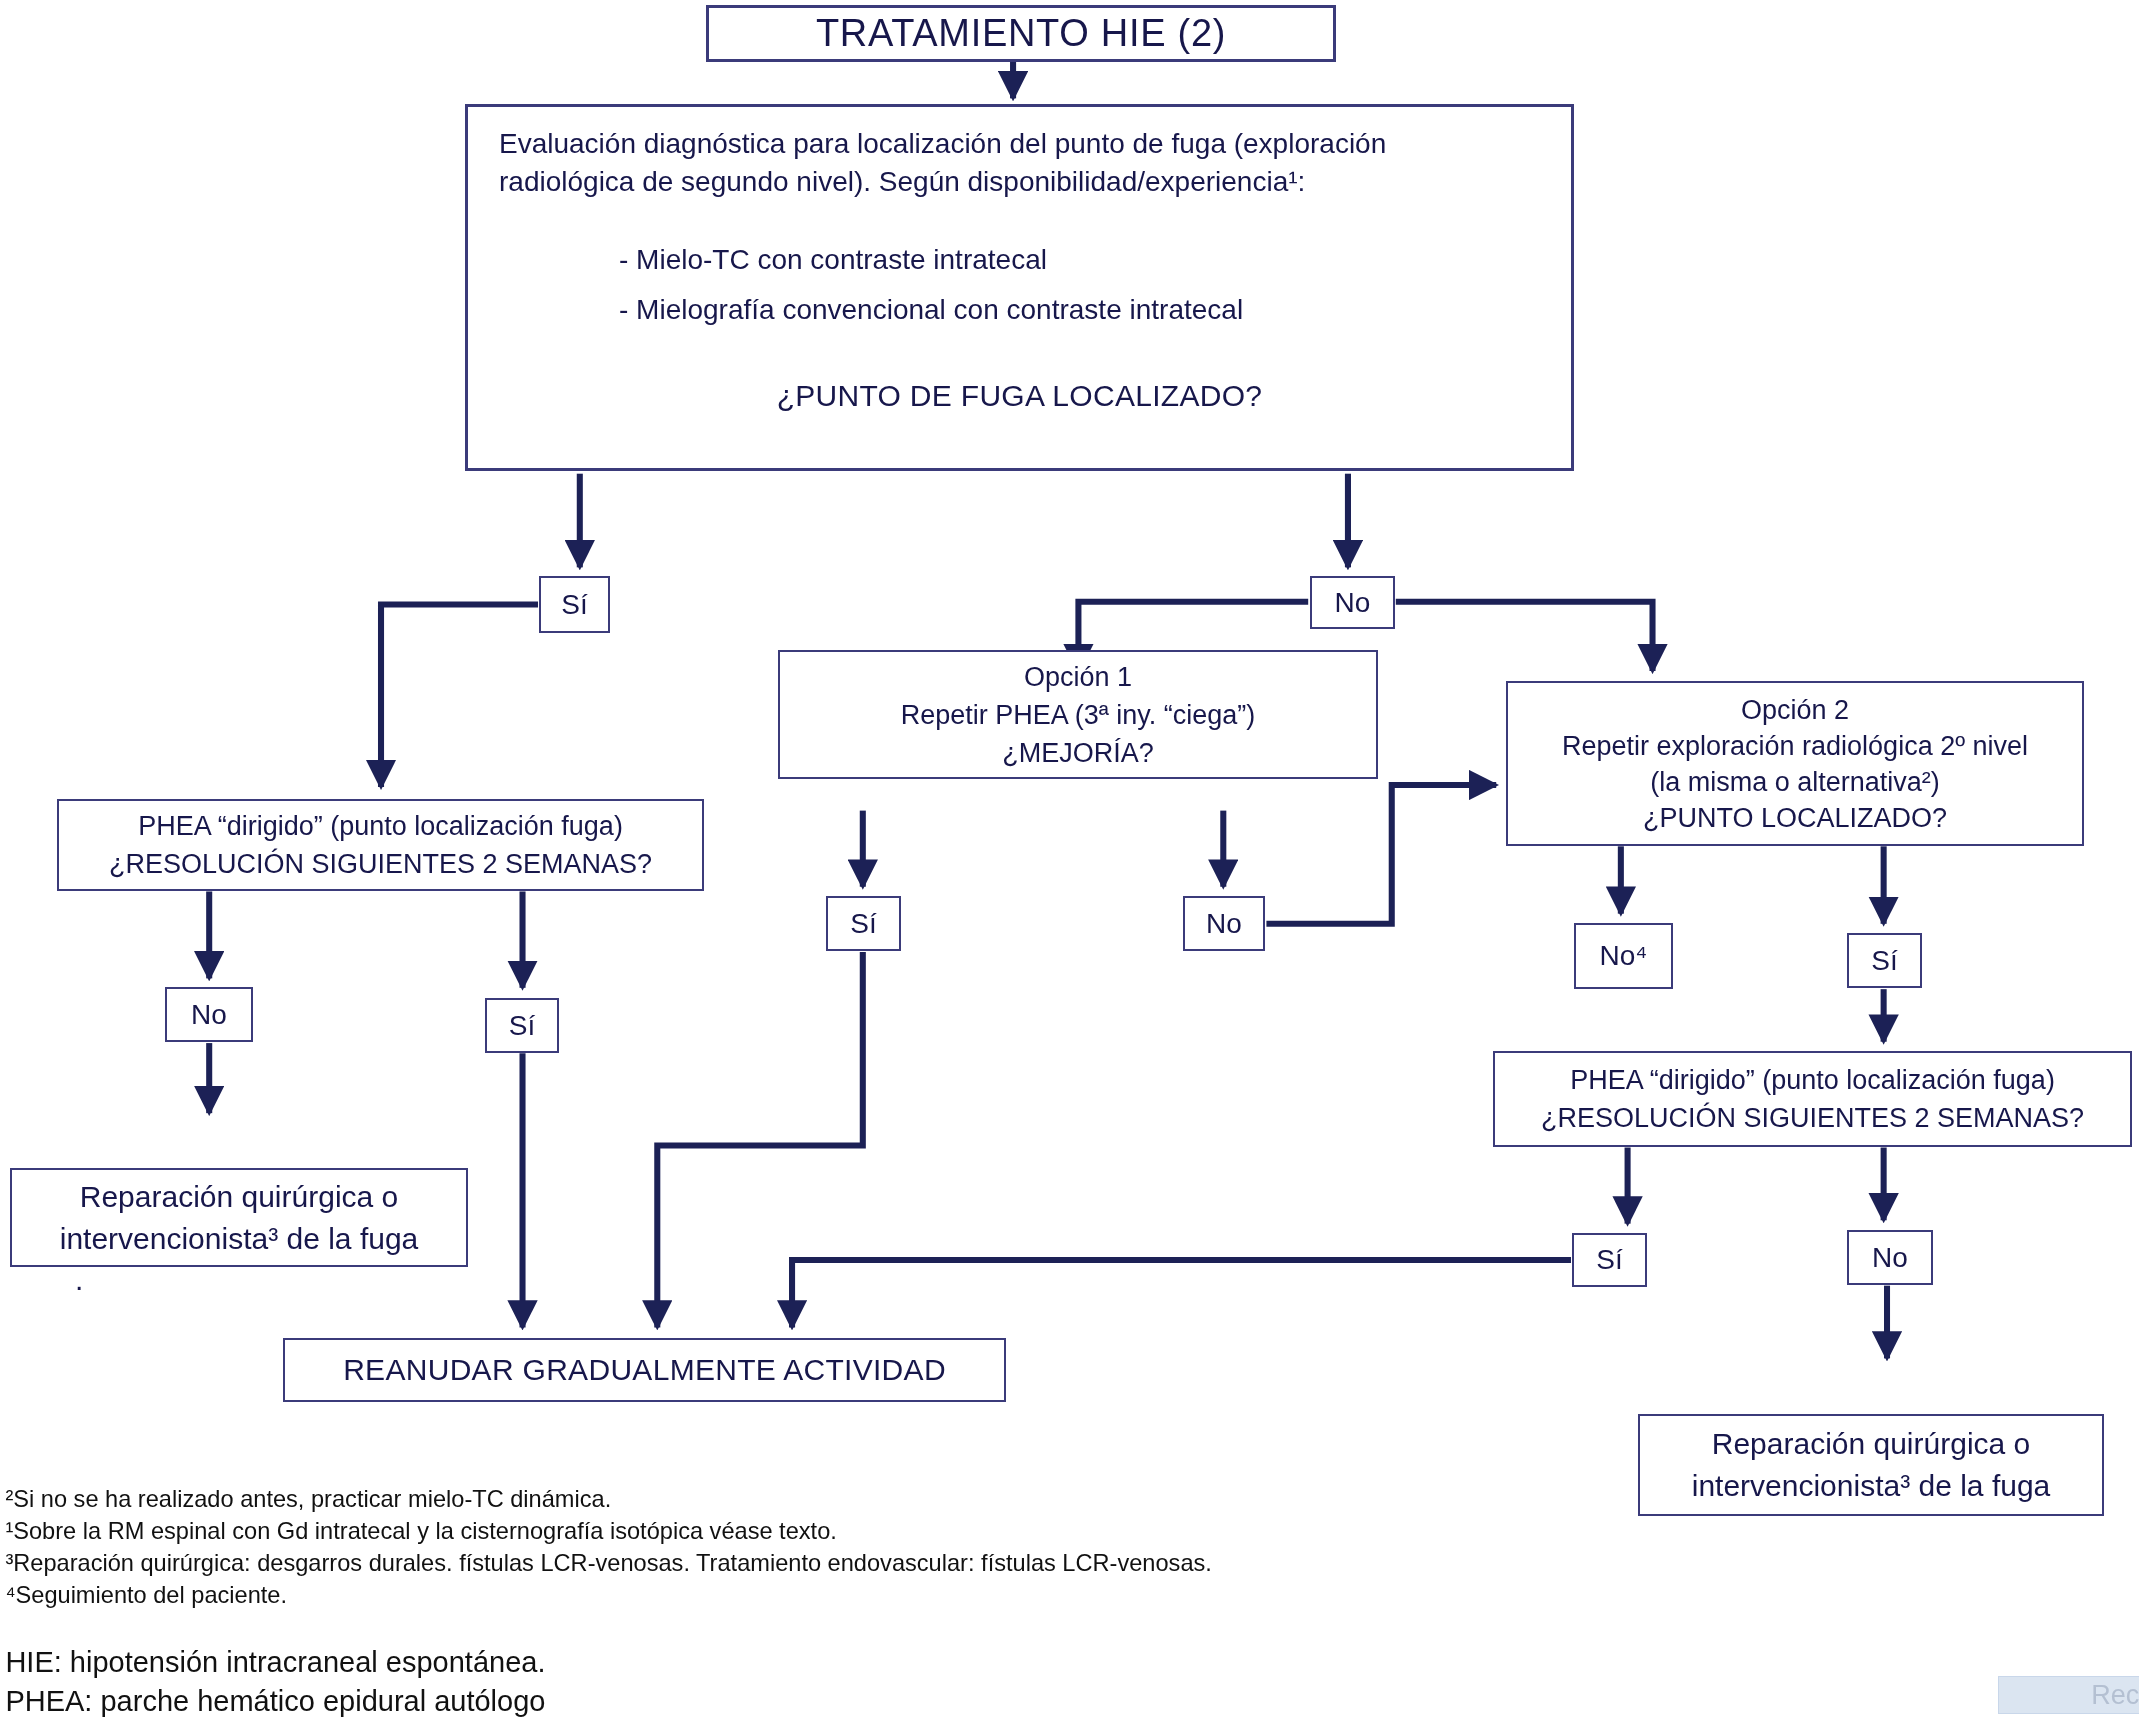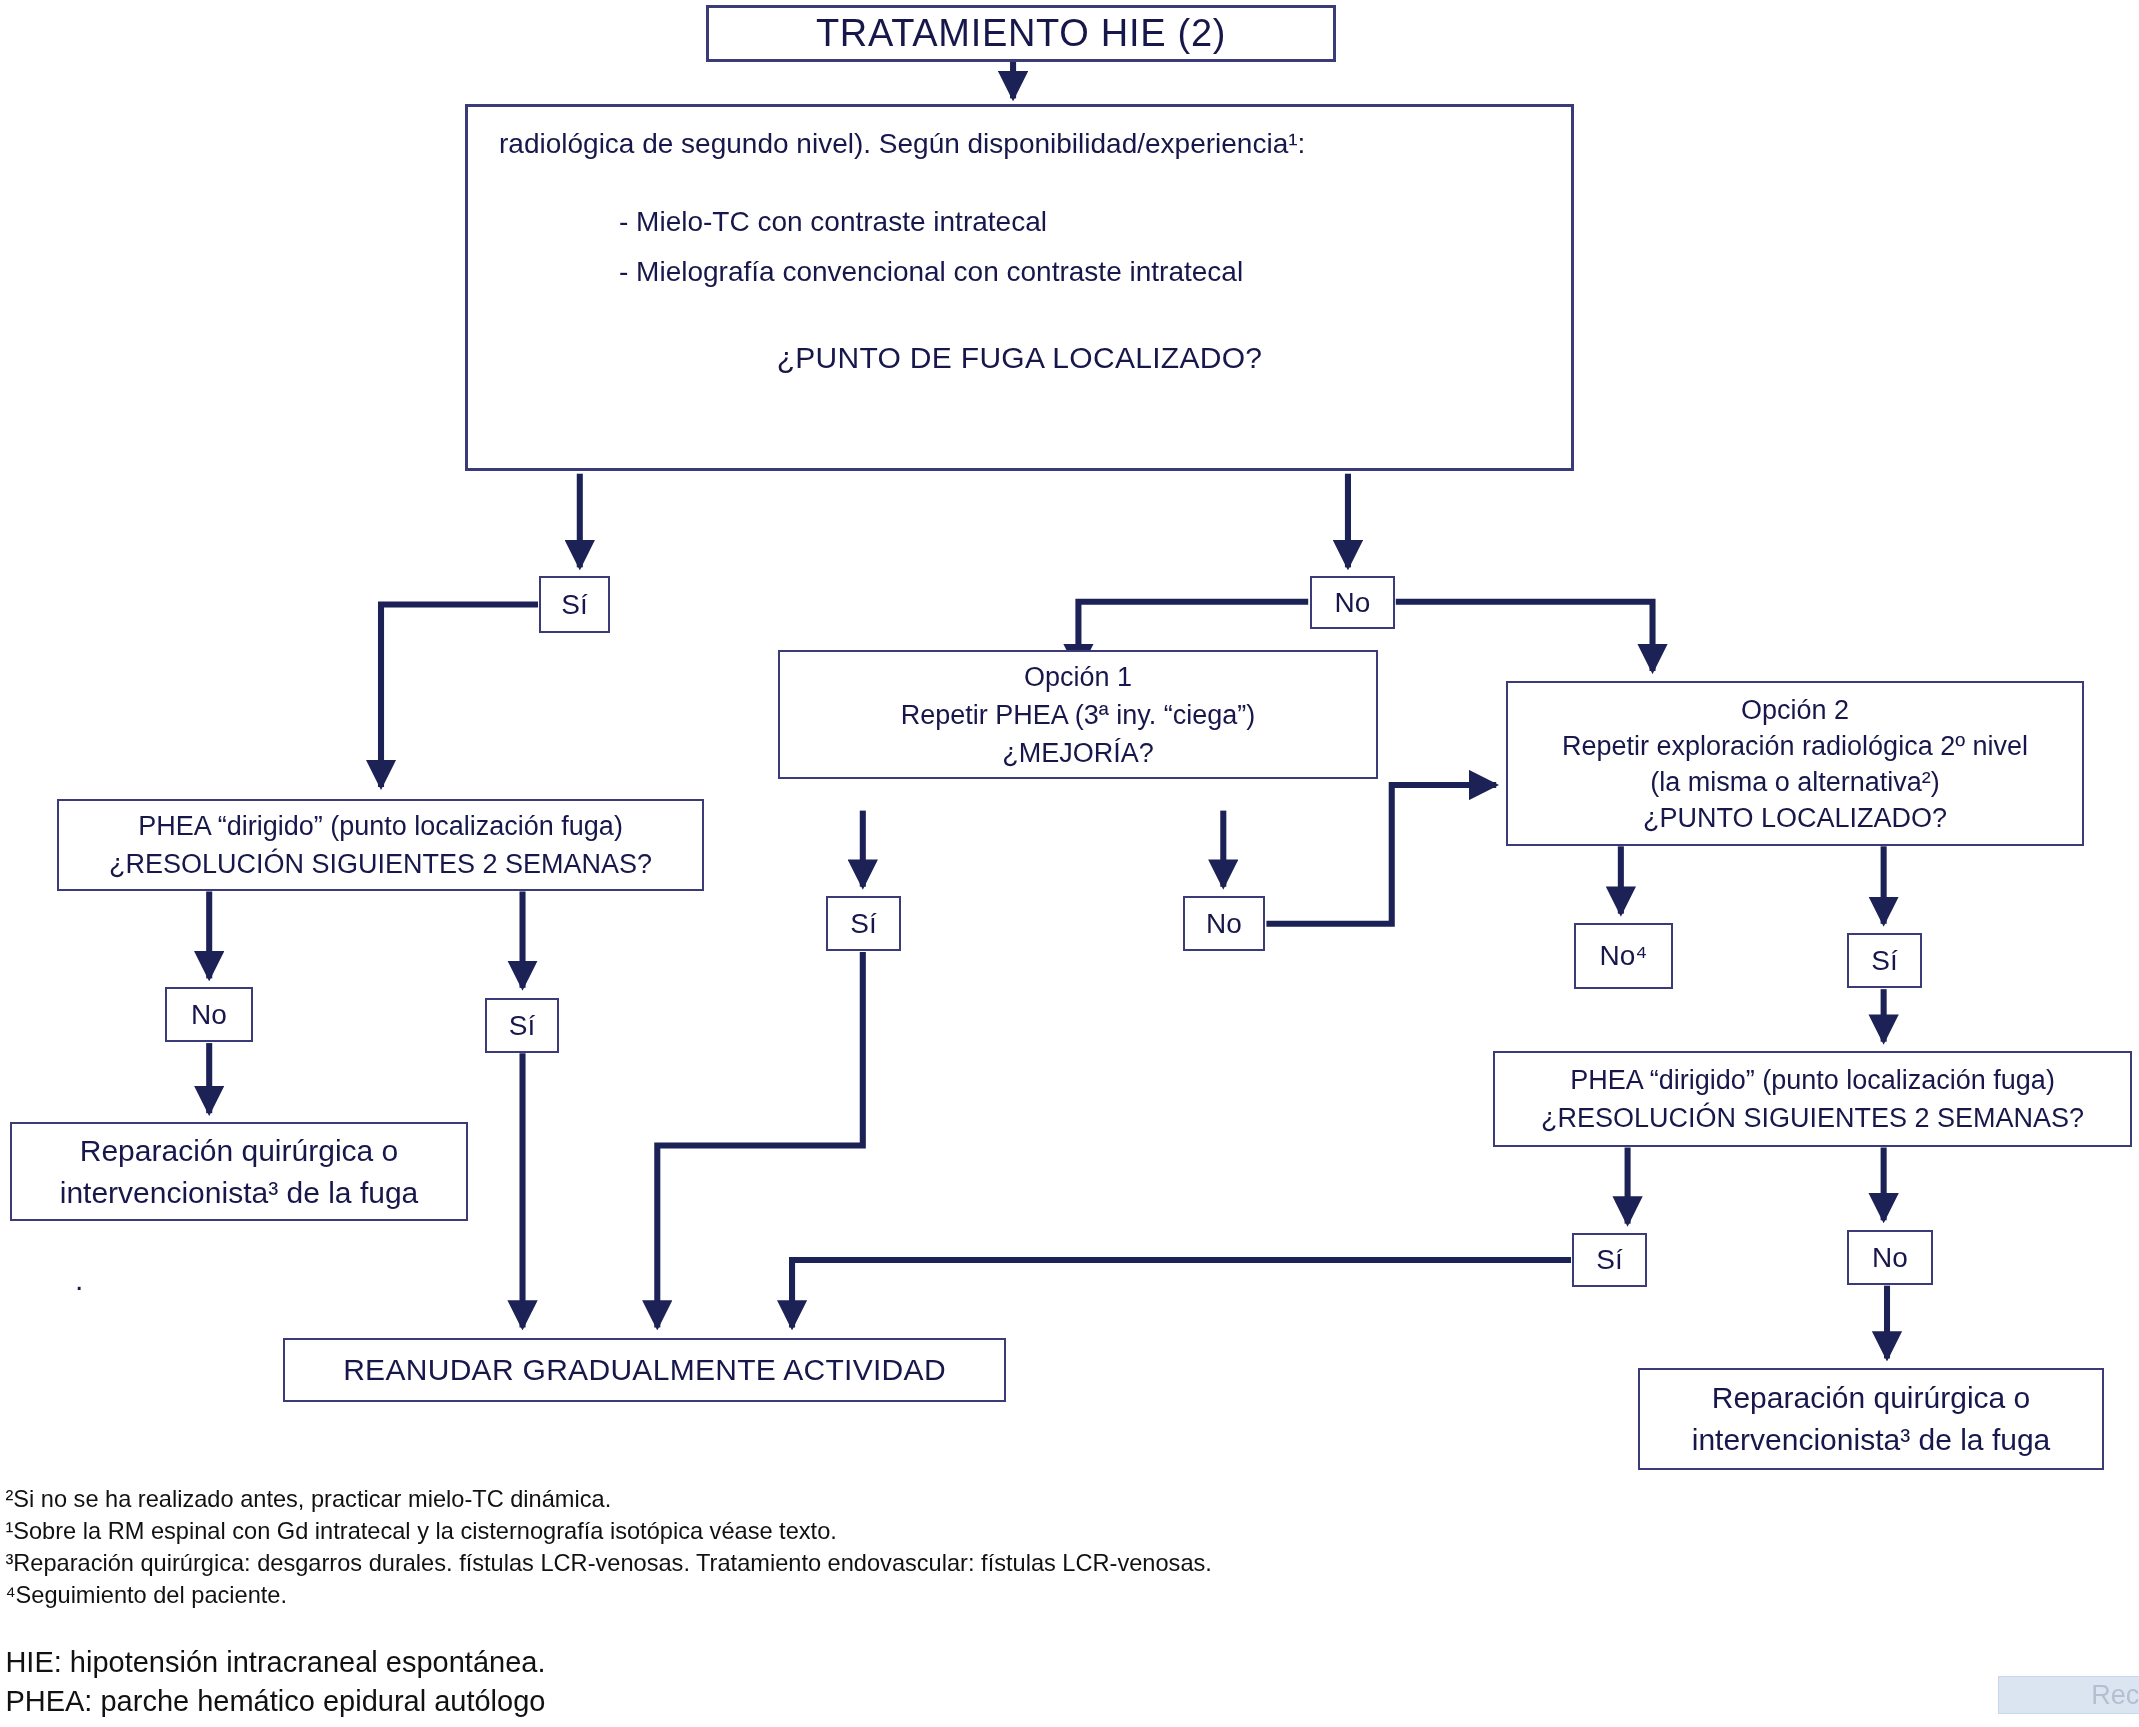--- a/index.html
+++ b/index.html
@@ -36,21 +36,21 @@
     padding: 17.5px 31px 0 31px;
     font-size: 28px;
   }
   .eval .para  { line-height: 38px; }
   .eval .bullets { margin-top: 34px; margin-left: 120px; line-height: 50px; }
   .eval .question { margin-top: 44px; text-align: center; font-size: 30px; letter-spacing: 0.3px; }
 
   .phea   { font-size: 27px; line-height: 38px; border-width: 2.7px; }
   .opt    { font-size: 27px; line-height: 38px; border-width: 2.7px; }
   .opt2   { line-height: 36px; text-align: right; }
-  .repair { font-size: 30px; line-height: 42px; border-width: 2.7px; }
+  .repair { font-size: 30px; line-height: 42px; border-width: 2.7px; margin-top: 46px; }
   .resume { font-size: 30px; letter-spacing: 0.3px; border-width: 2.7px; }
   .small  { font-size: 28px; border-width: 2.7px; }
 
   .footnotes {
     position: absolute; left: 5.4px; top: 1483px; z-index: 2;
     font-size: 23.6px; line-height: 32px; color: var(--footnote_text, #111111);
   }
   .abbrevs {
     position: absolute; left: 5.4px; top: 1643px; z-index: 2;
     font-size: 29px; line-height: 39px; color: var(--footnote_text, #111111);
@@ -101,20 +101,21 @@
     <polyline points="2331,1870 1175,1870 1175,1970" marker-end="url(#ah)"></polyline>
     <polyline points="1280,1413 1280,1700 975,1700 975,1970" marker-end="url(#ah)"></polyline>
   </svg>
 
   <div class="box title-box" style="left:706px; top:5.4px; width:630px; height:57px;">
     <span>TRATAMIENTO  HIE (2)</span>
   </div>
 
   <div class="box eval" style="left:465px; top:104px; width:1109px; height:367px;">
     <div class="para">
+      <div>Evaluación diagnóstica para localización del punto de fuga (exploración</div>
       <div>radiológica de segundo nivel).  Según disponibilidad/experiencia¹:</div>
     </div>
     <div class="bullets">
       <div>- Mielo-TC con contraste intratecal</div>
       <div>- Mielografía  convencional con contraste intratecal</div>
     </div>
     <div class="question">¿PUNTO DE FUGA  LOCALIZADO?</div>
   </div>
 
   <div class="box small" style="left:539px; top:576px; width:71px; height:57px;">

